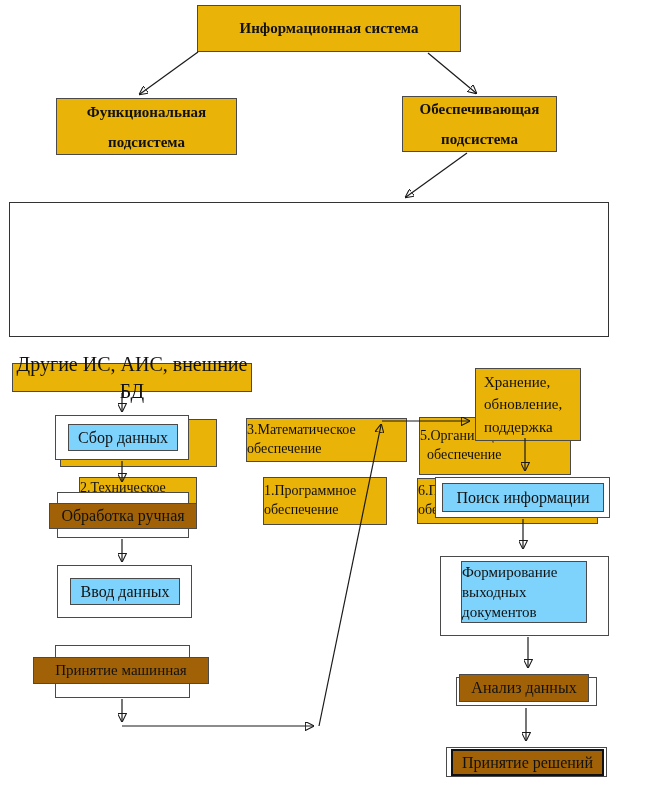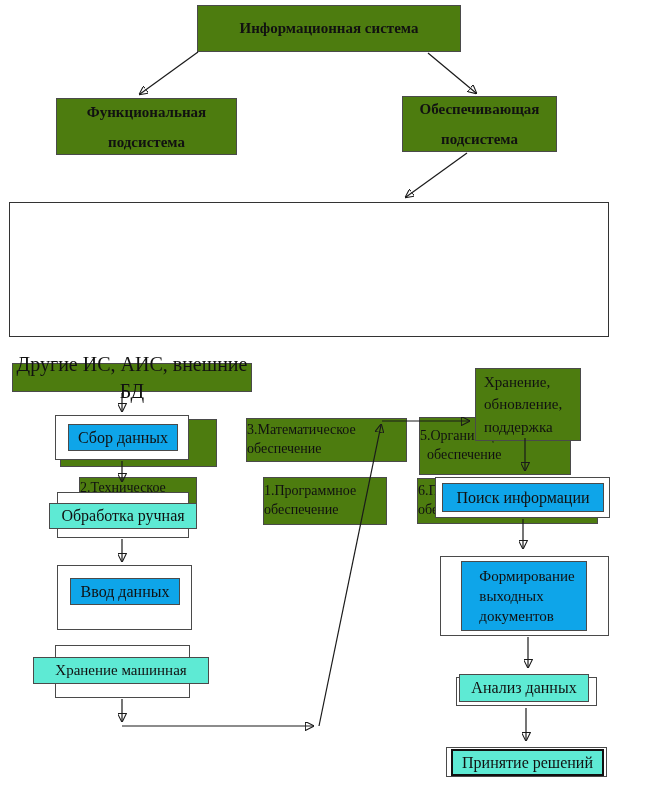--- a/index.html
+++ b/index.html
@@ -11,21 +11,21 @@
     position: relative;
     width: 663px; height: 789px;
     background: #ffffff;
     color: #111111;
     overflow: hidden;
   }
   .abs { position: absolute; box-sizing: border-box; }
   .box {
     position: absolute; box-sizing: border-box;
     border: 1px solid #4a4a4a;
-    background: #4d7c0f;
+    background: #eab308;
     display: flex; align-items: center; justify-content: center;
     text-align: center;
   }
   .box-text { white-space: pre-wrap; line-height: 1.35; }
   .bold { font-weight: bold; }
   .left-align { justify-content: flex-start; text-align: left; }
   
   #root-box { left:197px; top:5px; width:264px; height:47px; font-size:15px; }
   #func-box { left:56px;  top:98px; width:181px; height:57px; font-size:15px; }
   #obes-box { left:402px; top:96px; width:155px; height:56px; font-size:15px; }
@@ -35,34 +35,34 @@
   .comp { font-size:14px; padding:2px 0; }
   #c1 { left:50px;  top:216px; width:157px; height:48px; }
   #c2 { left:69px;  top:274px; width:118px; height:41px; }
   #c3 { left:236px; top:215px; width:161px; height:44px; }
   #c4 { left:253px; top:274px; width:124px; height:48px; }
   #c5 { left:409px; top:214px; width:152px; height:58px; }
   #c6 { left:407px; top:275px; width:181px; height:46px; }
   
   #src-box { left:12px; top:363px; width:240px; height:29px; font-size:20px; }
   .outer { position:absolute; box-sizing:border-box; border:1px solid #4a4a4a; background:#fff; }
-  .inner { position:absolute; box-sizing:border-box; border:1px solid #4a4a4a; background:#0ea5e9;
+  .inner { position:absolute; box-sizing:border-box; border:1px solid #4a4a4a; background:#7dd3fc;
            display:flex; align-items:center; justify-content:center; text-align:center; }
   #sbor-outer { left:55px; top:415px; width:134px; height:45px; }
   #sbor-inner { left:12px; top:8px; width:110px; height:27px; font-size:16px; }
-  #vvod-outer { left:57px; top:565px; width:135px; height:65px;padding-left:48px; }
+  #vvod-outer { left:57px; top:565px; width:135px; height:53px;padding-left:48px; }
   #vvod-inner { left:12px; top:12px; width:110px; height:27px; font-size:16px; }
   #poisk-outer { left:435px; top:477px; width:175px; height:41px; }
   #poisk-inner { left:6px; top:5px; width:162px; height:29px; font-size:16px; }
   #form-outer { left:440px; top:556px; width:169px; height:80px; }
-  #form-inner { left:20px; top:4px; width:126px; height:70px; font-size:15px;
-                justify-content:center; text-align:left; padding-left:6px; }
+  #form-inner { left:20px; top:4px; width:126px; height:62px; font-size:15px;
+                justify-content:flex-start; text-align:left; padding-left:0; }
   
   .back { position:absolute; box-sizing:border-box; border:1px solid #4a4a4a; background:#fff; }
-  .front { position:absolute; box-sizing:border-box; border:1px solid #4a4a4a; background:#5eead4;
+  .front { position:absolute; box-sizing:border-box; border:1px solid #4a4a4a; background:#a16207;
            display:flex; align-items:center; justify-content:center; }
   #ruch-back  { left:57px; top:492px; width:132px; height:46px; }
   #ruch-front { left:49px; top:503px; width:148px; height:26px; font-size:16px; }
   #mash-back  { left:55px; top:645px; width:135px; height:53px; }
   #mash-front { left:33px; top:657px; width:176px; height:27px; font-size:15px; }
   #analiz-back  { left:456px; top:677px; width:141px; height:29px; }
   #analiz-front { left:459px; top:674px; width:130px; height:28px; font-size:16px; }
   #prin-back  { left:446px; top:747px; width:161px; height:30px; }
   #prin-front { left:451px; top:749px; width:153px; height:27px; font-size:16px; border:2px solid #111111; }
   
@@ -133,21 +133,21 @@
   </div>
 
   <div id="vvod-outer" class="outer">
     <div id="vvod-inner" class="inner">
       <span class="box-text">Ввод данных</span>
     </div>
   </div>
 
   <div id="mash-back" class="back"></div>
   <div id="mash-front" class="front">
-    <span class="box-text">Хранение машинная</span>
+    <span class="box-text">Принятие машинная</span>
   </div>
 
   <div id="stor-box" class="box">
     <span class="box-text">Хранение,
 обновление,
 поддержка</span>
   </div>
 
   <div id="poisk-outer" class="outer">
     <div id="poisk-inner" class="inner">

